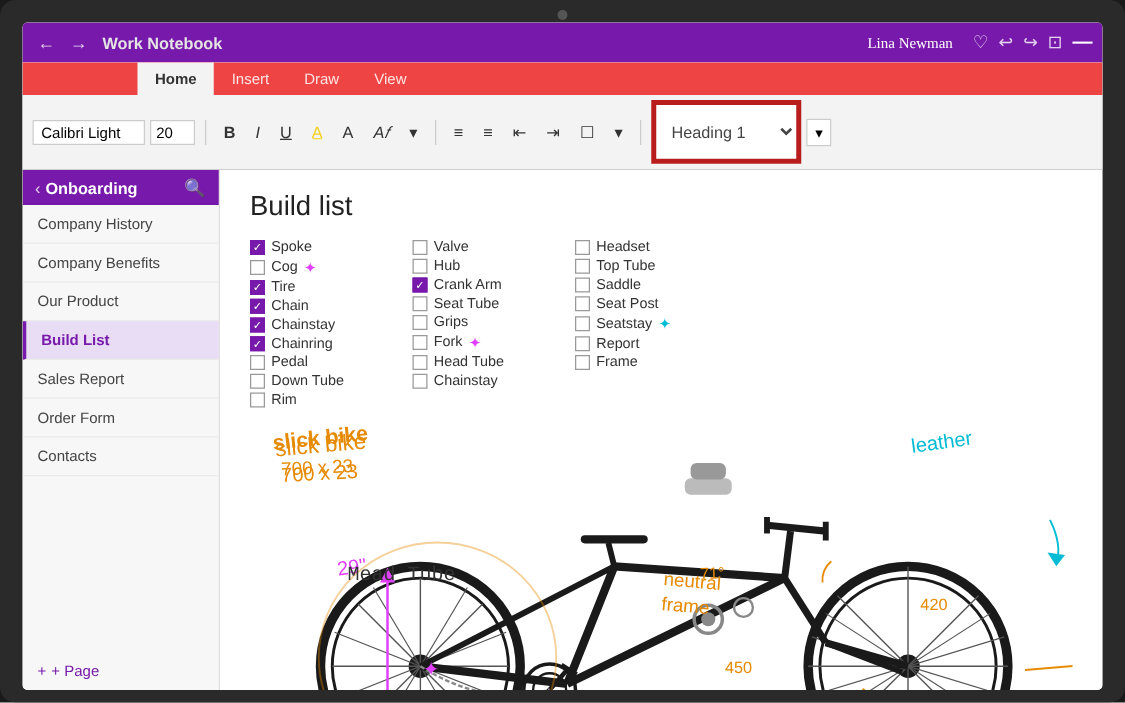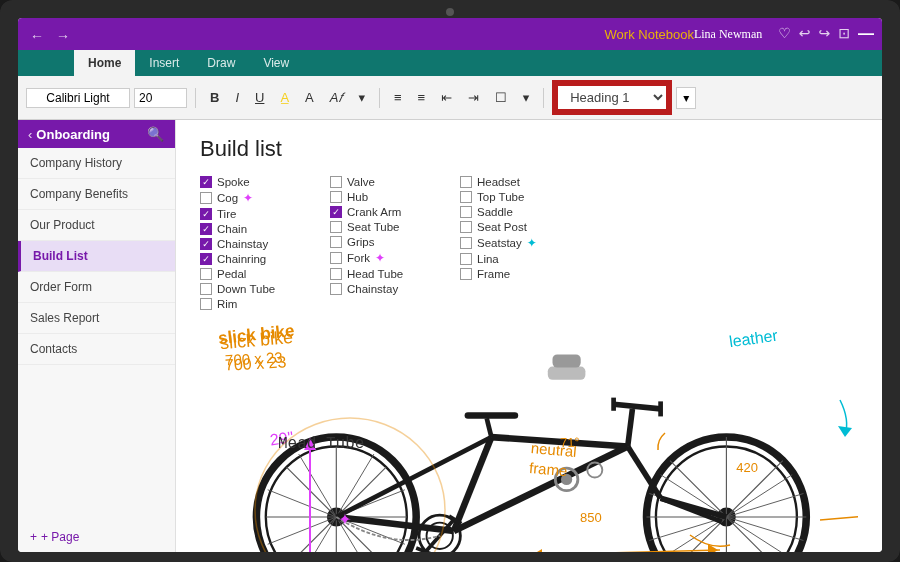--- a/index.html
+++ b/index.html
@@ -49,24 +49,24 @@
       margin-right: 8px;
     }
     .nav-arrow {
       color: rgba(255,255,255,0.8);
       font-size: 14px;
       cursor: pointer;
       padding: 2px 4px;
     }
     .title-bar-title {
       flex: 1;
-      text-align: right;
-      color: #eab308;
+      text-align: left;
+      color: #e5e5e5;
       font-size: 13px;
-      font-weight: 400;
+      font-weight: 700;
     }
     .title-bar-user {
       color: #fff;
       font-size: 12px;
       margin-right: 16px;
       font-family: Liberation Serif, serif;
     }
     .title-bar-controls {
       display: flex;
       gap: 8px;
@@ -82,22 +82,22 @@
     }
 
     
     .ribbon {
       background: #f3f3f3;
       border-bottom: 1px solid #d0d0d0;
       flex-shrink: 0;
     }
     .ribbon-tabs {
       display: flex;
-      background: #0f766e;
-      padding-left: 56px;
+      background: #ef4444;
+      padding-left: 92px;
     }
     .ribbon-tab {
       padding: 6px 14px;
       color: rgba(255,255,255,0.85);
       font-size: 12px;
       cursor: pointer;
     }
     .ribbon-tab.active {
       background: #f3f3f3;
       color: #333;
@@ -108,50 +108,49 @@
       align-items: center;
       padding: 4px 8px;
       gap: 4px;
       background: #f3f3f3;
     }
     .font-selector {
       border: 1px solid #ccc;
       padding: 2px 6px;
       font-size: 12px;
       background: #fff;
-      width: 104px;
-      text-align: center;
+      width: 90px;
     }
     .font-size-selector {
       border: 1px solid #ccc;
       padding: 2px 4px;
       font-size: 12px;
       background: #fff;
-      width: 53px;
+      width: 36px;
     }
     .toolbar-sep {
       width: 1px;
       height: 20px;
       background: #ccc;
       margin: 0 4px;
     }
     .tb-btn {
       padding: 3px 6px;
       font-size: 13px;
       cursor: pointer;
       border: none;
       background: transparent;
       color: #333;
     }
     .tb-btn.bold { font-weight: bold; }
     .tb-btn.italic { font-style: italic; }
     .tb-btn.underline { text-decoration: underline; }
     .style-selector {
-      border: 6px solid #b91c1c;
-      padding: 3px 8px;
+      border: 4px solid #b91c1c;
+      padding: 13px 8px;
       font-size: 13px;
       background: #fff;
       min-width: 120px;
       color: #444;
     }
     .style-dropdown-btn {
       border: 1px solid #ccc;
       padding: 3px 6px;
       font-size: 12px;
       background: #fff;
@@ -378,22 +377,22 @@
             <span class="sidebar-back-arrow">‹</span>
             <span class="sidebar-section-title">Onboarding</span>
           </div>
           <span class="sidebar-search-icon">🔍</span>
         </div>
 
         <div class="sidebar-item">Company History</div>
         <div class="sidebar-item">Company Benefits</div>
         <div class="sidebar-item">Our Product</div>
         <div class="sidebar-item active">Build List</div>
+        <div class="sidebar-item">Sales Report</div>
         <div class="sidebar-item">Order Form</div>
-        <div class="sidebar-item">Sales Report</div>
         <div class="sidebar-item">Contacts</div>
 
         <div class="sidebar-footer">
           <span>+</span>
           <span>+ Page</span>
         </div>
       </div>
 
       <div class="note-area">
         <div class="note-content">
@@ -494,21 +493,21 @@
                 <span class="check-box"></span>
                 <span>Seat Post</span>
               </div>
               <div class="check-item">
                 <span class="check-box"></span>
                 <span>Seatstay </span>
                 <span style="color:#00bcd4;font-size:12px;">✦</span>
               </div>
               <div class="check-item">
                 <span class="check-box"></span>
-                <span>Lina</span>
+                <span>Report</span>
               </div>
               <div class="check-item">
                 <span class="check-box"></span>
                 <span>Frame</span>
               </div>
             </div>
 
             <div class="build-col"></div>
           </div>
 
@@ -613,21 +612,21 @@
             </svg>
 
             <div class="annotation annotation-orange" style="position:absolute; top:120px; left:330px; font-size:15px; transform:rotate(5deg); line-height:1.3;">
               neutral<br>frame
             </div>
 
             <div class="annotation annotation-cyan" style="position:absolute; top:10px; right:80px; font-size:16px; transform:rotate(-8deg);">leather</div>
 
             <div class="annotation annotation-orange" style="position:absolute; top:115px; left:360px; font-size:13px; transform:rotate(-2deg);">71°</div>
 
-            <div class="annotation annotation-orange" style="position:absolute; top:190px; left:380px; font-size:13px;">850</div>
+            <div class="annotation annotation-orange" style="position:absolute; top:190px; left:380px; font-size:13px;">450</div>
 
             <div class="annotation annotation-orange" style="position:absolute; top:140px; right:100px; font-size:13px;">420</div>
 
             <div class="annotation annotation-orange" style="position:absolute; bottom:55px; left:330px; font-size:13px; transform:rotate(-5deg);">100 mm</div>
 
             <div class="annotation annotation-orange" style="position:absolute; top:5px; left:18px; font-size:17px; transform:rotate(-6deg); font-weight:bold;">
               slick bike
             </div>
             <div class="annotation annotation-orange" style="position:absolute; top:30px; left:25px; font-size:15px; transform:rotate(-3deg);">
               700 x 23

